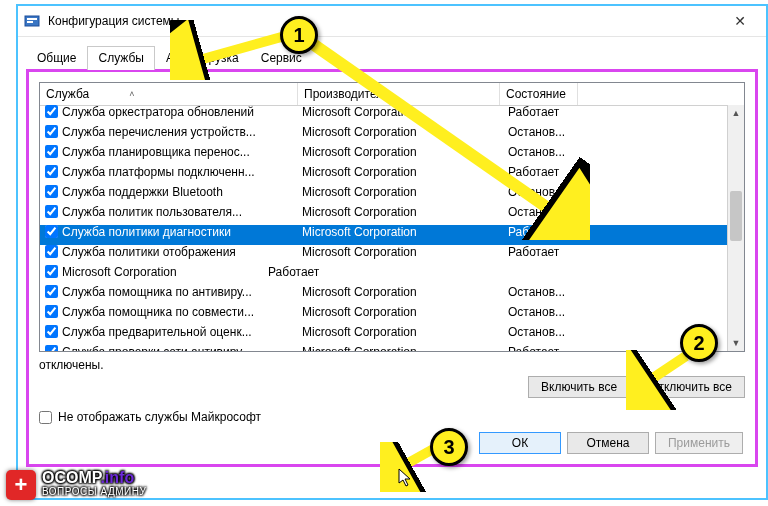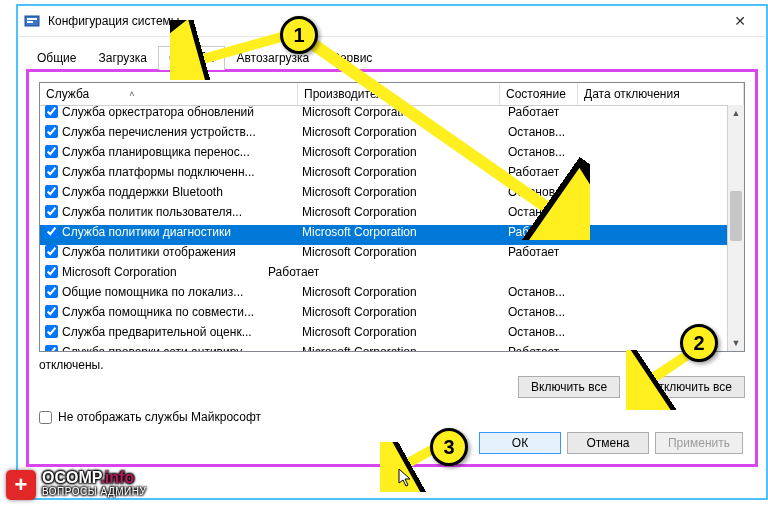--- a/index.html
+++ b/index.html
@@ -29,21 +29,21 @@
 .row .c1{width:236px;padding-right:4px;white-space:nowrap;overflow:hidden}
 .row .c2{width:202px;padding-right:4px;white-space:nowrap;overflow:hidden}
 .row .c3{width:78px;white-space:nowrap;overflow:hidden}
 .row .c4{flex:1}
 .vscroll{position:absolute;top:22px;right:0;bottom:0;width:16px;background:#f0f0f0;border-left:1px solid #d0d0d0;display:flex;flex-direction:column;align-items:center}
 .vscroll .arr{height:16px;width:100%;display:flex;align-items:center;justify-content:center;color:#555;font-size:9px}
 .vscroll .track{flex:1;width:100%;position:relative}
 .vscroll .thumb{position:absolute;left:2px;right:2px;top:70px;height:50px;background:#c6c6c6;border-radius:2px}
 .below{display:flex;margin-top:6px}
 .note{flex:1;font-size:12px;line-height:15px;padding-right:8px}
-.btngrp{display:flex;gap:16px;align-items:center;padding-top:18px}
+.btngrp{display:flex;gap:6px;align-items:center;padding-top:18px}
 .btn{border:1px solid #adadad;background:#e9e9e9;padding:3px 12px;font-size:12px;font-family:inherit;min-width:70px;cursor:default}
 .btn:disabled{color:#9b9b9b;background:#efefef}
 .btn.default{background:#e5f1fb;border-color:#3399ff}
 .hidechk{display:flex;align-items:center;gap:6px;margin-top:12px;font-size:12px}
 .hidechk input{margin:0}
 .dlg-btns{position:absolute;right:12px;bottom:10px;display:flex;gap:6px}
 
 .callout{position:absolute;width:32px;height:32px;border-radius:50%;background:#ffef1f;border:3px solid #000;display:flex;align-items:center;justify-content:center;font-weight:700;font-size:20px;box-shadow:2px 2px 4px rgba(0,0,0,.4);z-index:20;font-family:Arial,sans-serif}
 .arrow-svg{position:absolute;z-index:15;pointer-events:none}
 .logo{position:absolute;left:6px;bottom:6px;z-index:30;display:flex;align-items:center;background:transparent}
@@ -65,37 +65,35 @@
             <rect x="3" y="5" width="10" height="2" fill="#fff"></rect>
             <rect x="3" y="8" width="6" height="2" fill="#fff"></rect>
           </svg>
       </span>
       <span class="title">Конфигурация системы</span>
       <span class="close">✕</span>
     </div>
 
     <div class="tabs">
       <div class="tab">Общие</div>
-      <div class="tab">Загрузка</div>
       <div class="tab active">Службы</div>
       <div class="tab">Автозагрузка</div>
       <div class="tab">Сервис</div>
     </div>
 
     <div class="tabpanel">
 
       <div class="listwrap">
         <div class="listhead">
           <div class="col col-svc">
             <span>Служба</span>
             <span class="sort-ind">˄</span>
           </div>
           <div class="col col-mfr">Производитель</div>
           <div class="col col-state">Состояние</div>
-          <div class="col col-date">Дата отключения</div>
         </div>
         <div class="rows" id="rows">
             <div class="row">
               <span class="cb">
                 <input type="checkbox" checked="" style="">
               </span>
               <span class="c1">Служба оркестратора обновлений</span>
               <span class="c2">Microsoft Corporation</span>
               <span class="c3">Работает</span>
               <span class="c4"></span>
@@ -168,21 +166,21 @@
                 <input type="checkbox" checked="" style="">
               </span>
               <span class="c2">Microsoft Corporation</span>
               <span class="c3">Работает</span>
               <span class="c4"></span>
             </div>
             <div class="row">
               <span class="cb">
                 <input type="checkbox" checked="" style="">
               </span>
-              <span class="c1">Общие помощника по локализ...</span>
+              <span class="c1">Служба помощника по антивиру...</span>
               <span class="c2">Microsoft Corporation</span>
               <span class="c3">Останов...</span>
               <span class="c4"></span>
             </div>
             <div class="row">
               <span class="cb">
                 <input type="checkbox" checked="" style="">
               </span>
               <span class="c1">Служба помощника по совмести...</span>
               <span class="c2">Microsoft Corporation</span>
@@ -279,17 +277,17 @@
 
   <span class="cursor" style="left:400px;top:470px">
     <svg width="16" height="20" viewBox="0 0 16 20">
         <path d="M1,1 L1,15 L5,12 L8,18 L10,17 L7,11 L12,11 z" fill="#fff" stroke="#000" stroke-width="1"></path>
       </svg>
   </span>
 
   <div class="logo">
     <div class="plus">+</div>
     <div class="txt">
-      <span>OCOMP</span><span style="color:#be185d">.info</span>
+      <span>OCOMP</span><span style="color:#6d28d9">.info</span>
       <span class="sub">ВОПРОСЫ АДМИНУ</span>
     </div>
   </div>
 </div>
 
 </body></html>

